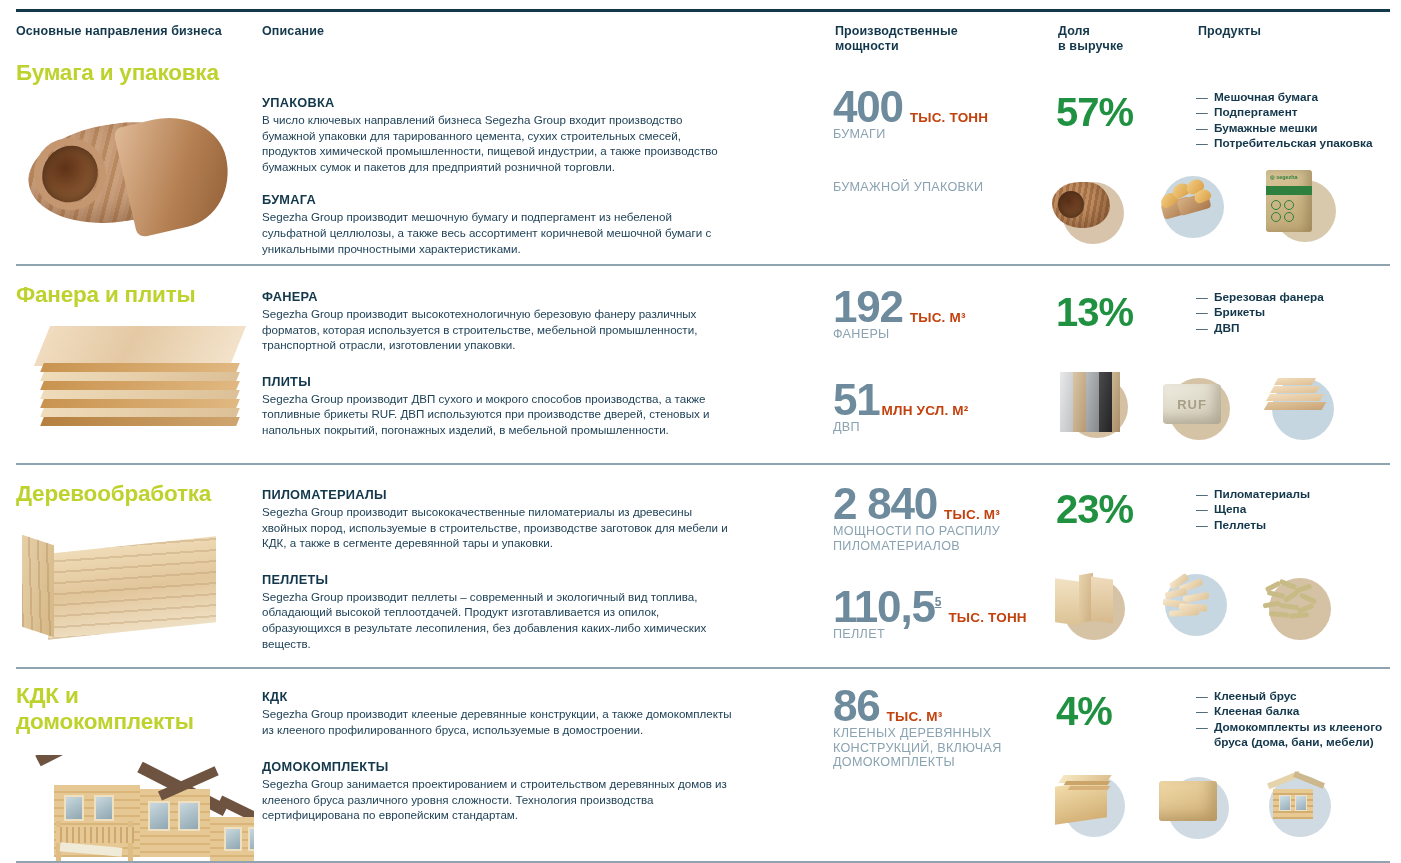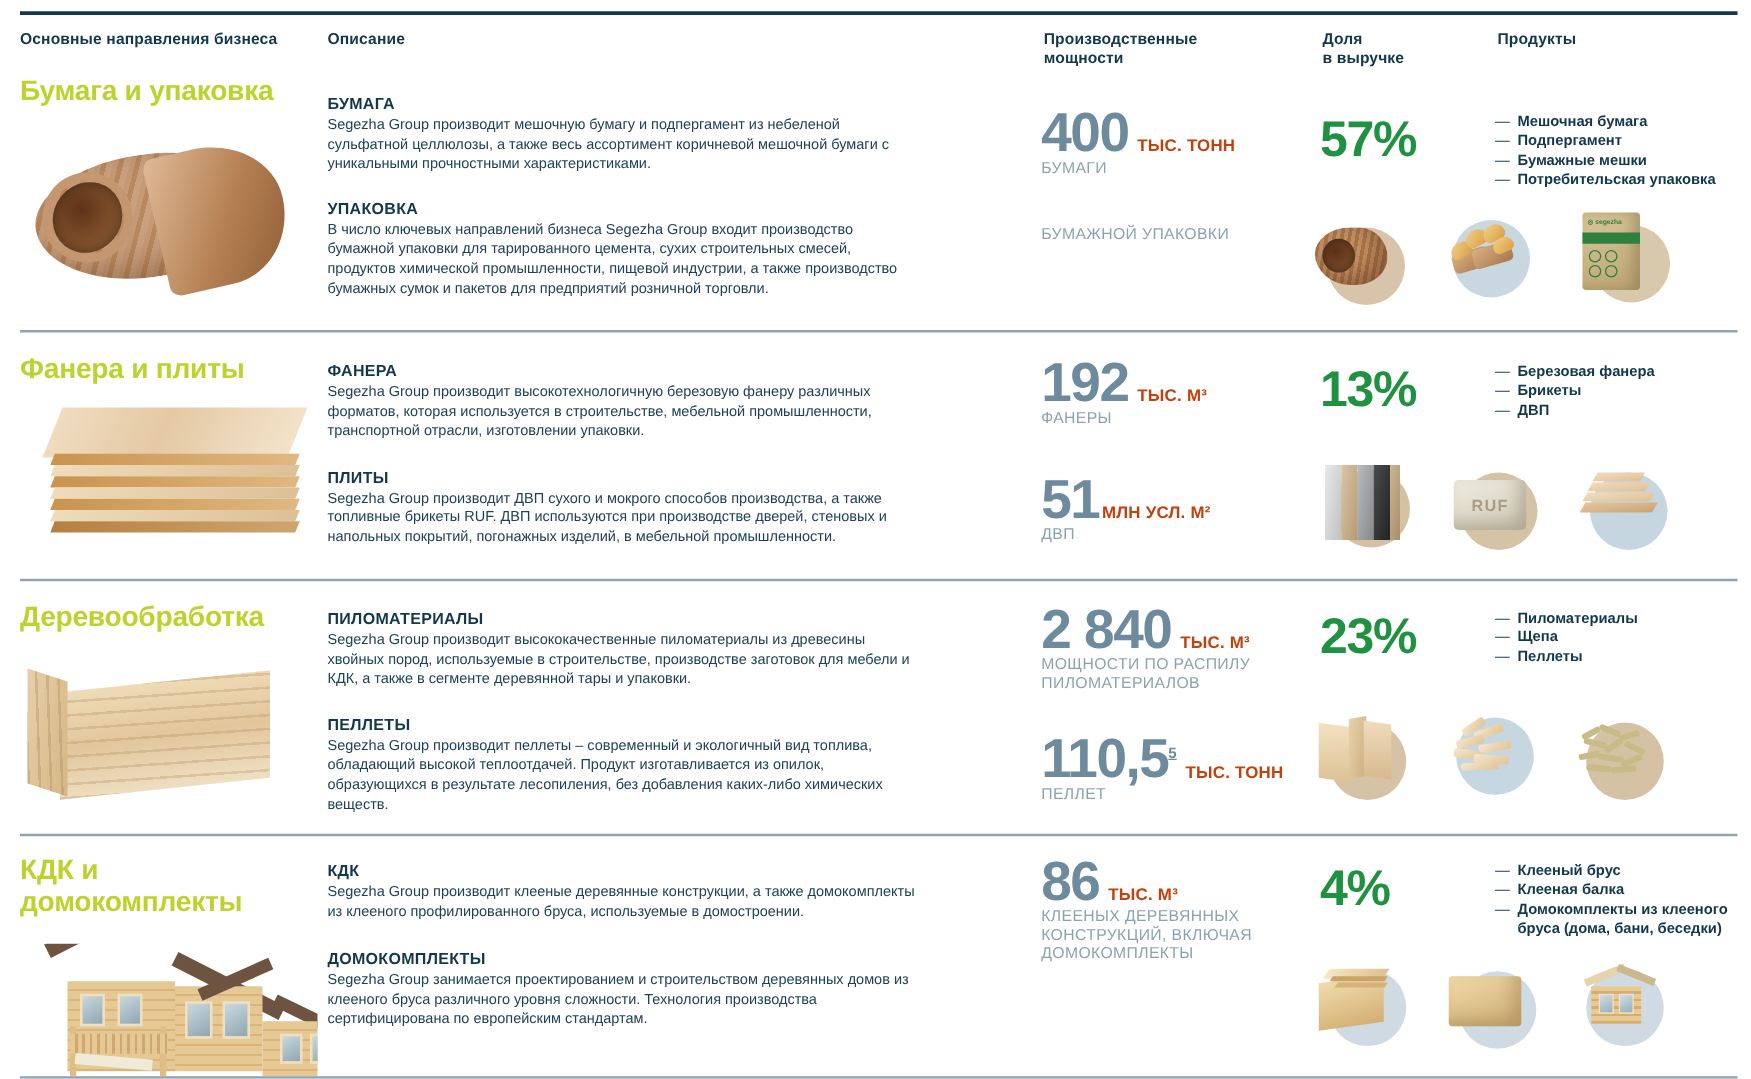--- a/index.html
+++ b/index.html
@@ -238,27 +238,27 @@
         <div class="art-roll" style="position:absolute;left:4px;top:2px">
           <div class="body"></div>
           <div class="sheetcurl"></div>
           <div class="rim"></div>
           <div class="core"></div>
         </div>
       </div>
     </div>
 
     <div class="desc" style="top:15px">
+      <div class="desc-block" style="margin-top:20px">
+        <div class="desc-h">УПАКОВКА</div>
+        <div class="desc-p">В число ключевых направлений бизнеса Segezha Group входит производство бумажной упаковки для тарированного цемента, сухих строительных смесей, продуктов химической промышленности, пищевой индустрии, а также производство бумажных сумок и пакетов для предприятий розничной торговли.</div>
+      </div>
       <div class="desc-block">
         <div class="desc-h">БУМАГА</div>
         <div class="desc-p">Segezha Group производит мешочную бумагу и подпергамент из небеленой сульфатной целлюлозы, а также весь ассортимент коричневой мешочной бумаги с уникальными прочностными характеристиками.</div>
-      </div>
-      <div class="desc-block" style="margin-top:20px">
-        <div class="desc-h">УПАКОВКА</div>
-        <div class="desc-p">В число ключевых направлений бизнеса Segezha Group входит производство бумажной упаковки для тарированного цемента, сухих строительных смесей, продуктов химической промышленности, пищевой индустрии, а также производство бумажных сумок и пакетов для предприятий розничной торговли.</div>
       </div>
     </div>
 
     <div class="cap" style="top:28px">
       <div class="cap-item">
         <div class="cap-row">
           <span class="cap-num">400</span>
           <span class="cap-unit">ТЫС. ТОНН</span>
         </div>
         <div class="cap-sub">БУМАГИ</div>
@@ -544,21 +544,21 @@
     </div>
 
     <div class="share" style="top:24px">
       <div class="share-val">4%</div>
     </div>
 
     <div class="prod" style="top:22px">
       <ul class="prod-list">
         <li><span class="dash">—</span><span>Клееный брус</span></li>
         <li><span class="dash">—</span><span>Клееная балка</span></li>
-        <li><span class="dash">—</span><span>Домокомплекты из клееного бруса (дома, бани, беседки)</span></li>
+        <li><span class="dash">—</span><span>Домокомплекты из клееного бруса (дома, бани, мебели)</span></li>
       </ul>
     </div>
 
     <div class="prod-photos" style="left:1053px;top:100px;gap:26px">
       <div class="pp">
         <div class="disc" style="left:10px;top:8px;background:#cfdae2;"></div>
         <div class="a-glulam" style="position:absolute;left:2px;top:6px">
           <i style="left:0;top:10px;width:52px;height:38px;background:linear-gradient(170deg,#f1dcab,#d2ae73);transform:skewY(-8deg)"></i>
           <i style="left:6px;top:2px;width:48px;height:8px;background:linear-gradient(96deg,#f6e7c2,#ddbf8d);transform:skewX(-34deg)"></i>
           <i style="left:10px;top:8px;width:44px;height:4px;background:#caa469;transform:skewX(-34deg)"></i>

